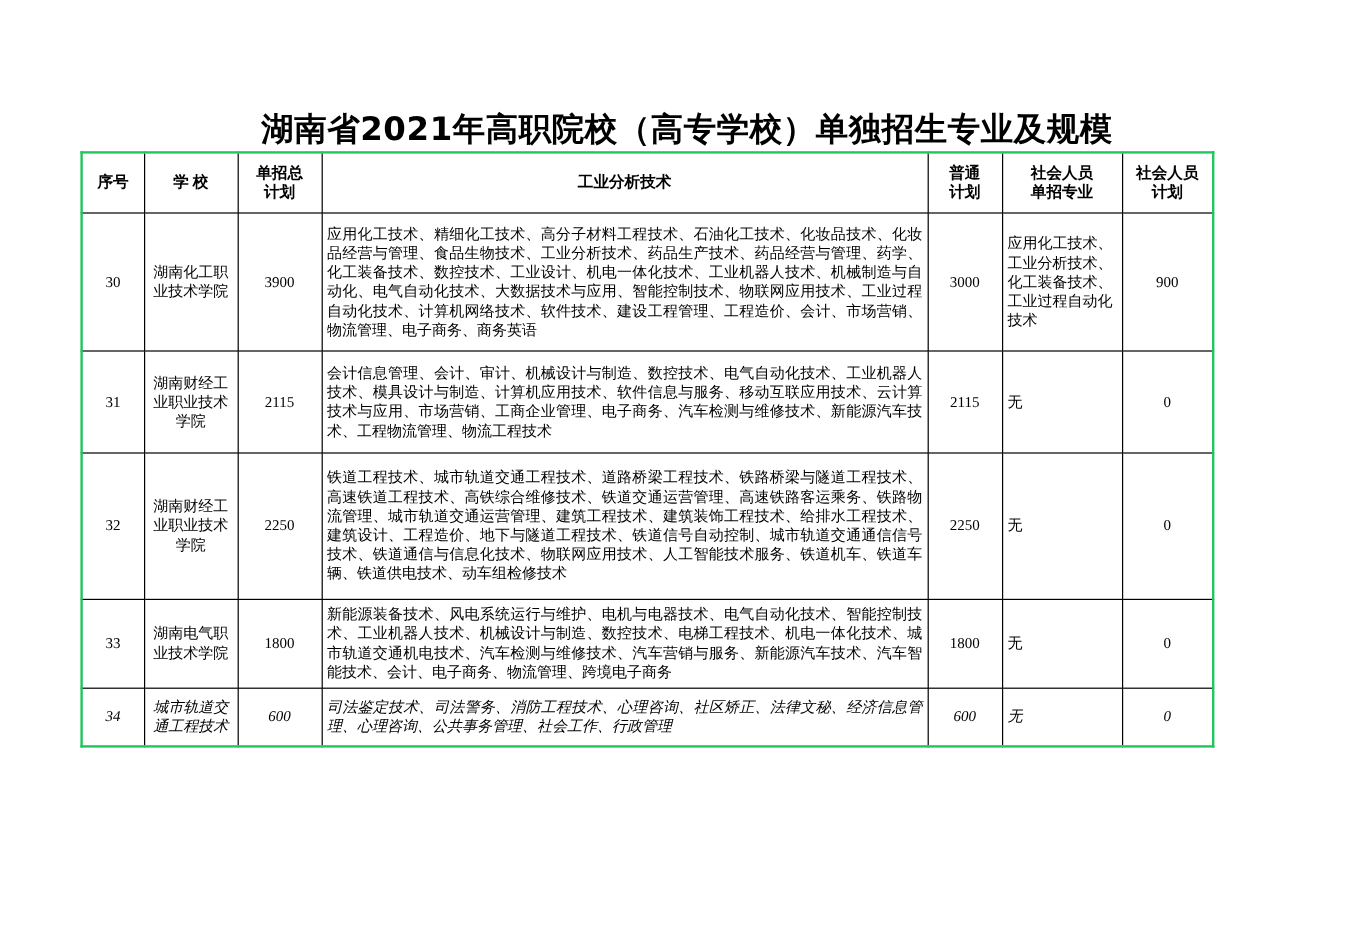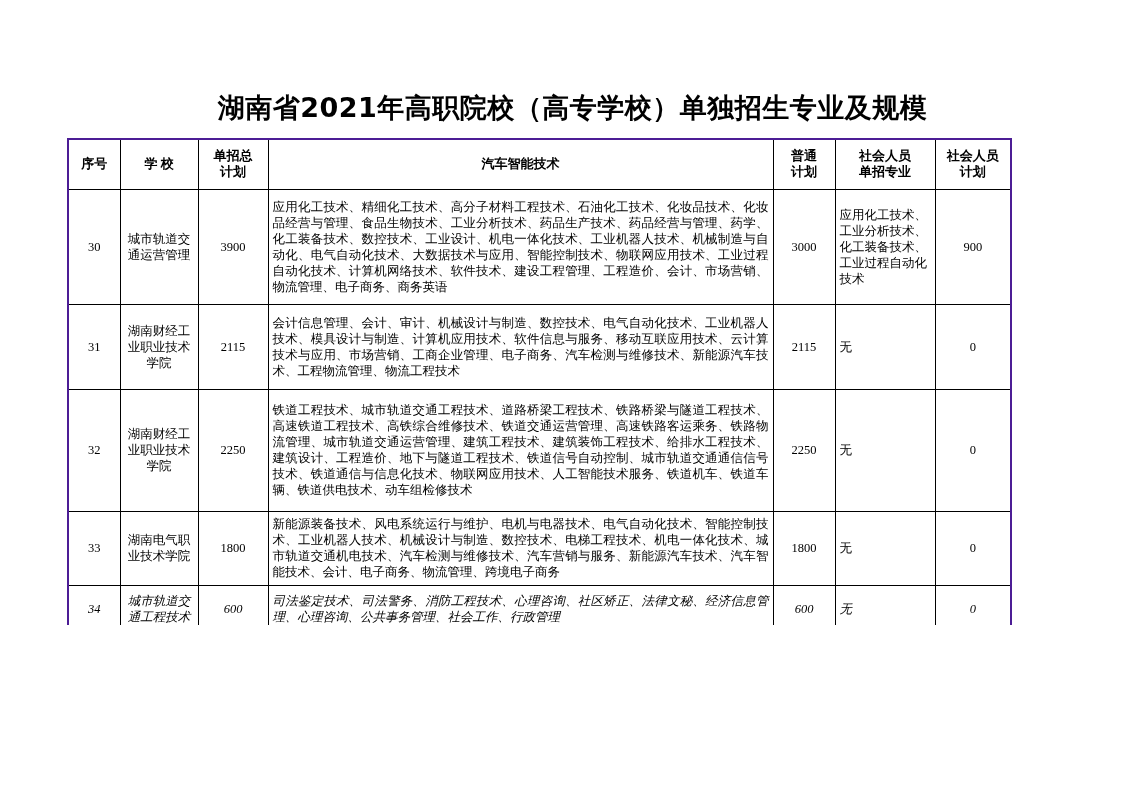--- a/index.html
+++ b/index.html
@@ -25,25 +25,25 @@
     text-align: center;
     font-family: "DejaVu Sans", "Liberation Sans", sans-serif;
     font-weight: bold;
     font-size: 27px;
     letter-spacing: 0.5px;
     color: #000000;
   }
   table.enroll {
     position: absolute;
     left: 67px;
-    top: 138px;
+    top: 126px;
     border-collapse: collapse;
     table-layout: fixed;
     width: 943px;
-    border: 2px solid #4c1d95;
+    border: 2px solid #22c55e;
   }
   table.enroll td, table.enroll th {
     border: 1px solid #000000;
     font-size: 12.5px;
     line-height: 16px;
     vertical-align: middle;
     padding: 2px 4px;
     overflow: hidden;
     font-weight: normal;
   }
@@ -89,32 +89,32 @@
       <col style="width:62px">
       <col style="width:100px">
       <col style="width:76px">
     </colgroup>
     <tbody>
       <tr class="hrow">
         <th>序号</th>
         <th>学 校</th>
         <th>单招总
 计划</th>
-        <th>汽车智能技术</th>
+        <th>工业分析技术</th>
         <th>普通
 计划</th>
         <th>社会人员
 单招专业</th>
         <th>社会人员
 计划</th>
       </tr>
 
       <tr class="row-0">
         <td class="c-center">30</td>
-        <td class="c-center">城市轨道交通运营管理</td>
+        <td class="c-center">湖南化工职业技术学院</td>
         <td class="c-center">3900</td>
         <td class="c-majors">应用化工技术、精细化工技术、高分子材料工程技术、石油化工技术、化妆品技术、化妆品经营与管理、食品生物技术、工业分析技术、药品生产技术、药品经营与管理、药学、化工装备技术、数控技术、工业设计、机电一体化技术、工业机器人技术、机械制造与自动化、电气自动化技术、大数据技术与应用、智能控制技术、物联网应用技术、工业过程自动化技术、计算机网络技术、软件技术、建设工程管理、工程造价、会计、市场营销、物流管理、电子商务、商务英语</td>
         <td class="c-center">3000</td>
         <td class="c-social">应用化工技术、工业分析技术、化工装备技术、工业过程自动化技术</td>
         <td class="c-center">900</td>
       </tr>
 
       <tr class="row-1">
         <td class="c-center">31</td>
         <td class="c-center">湖南财经工业职业技术学院</td>

